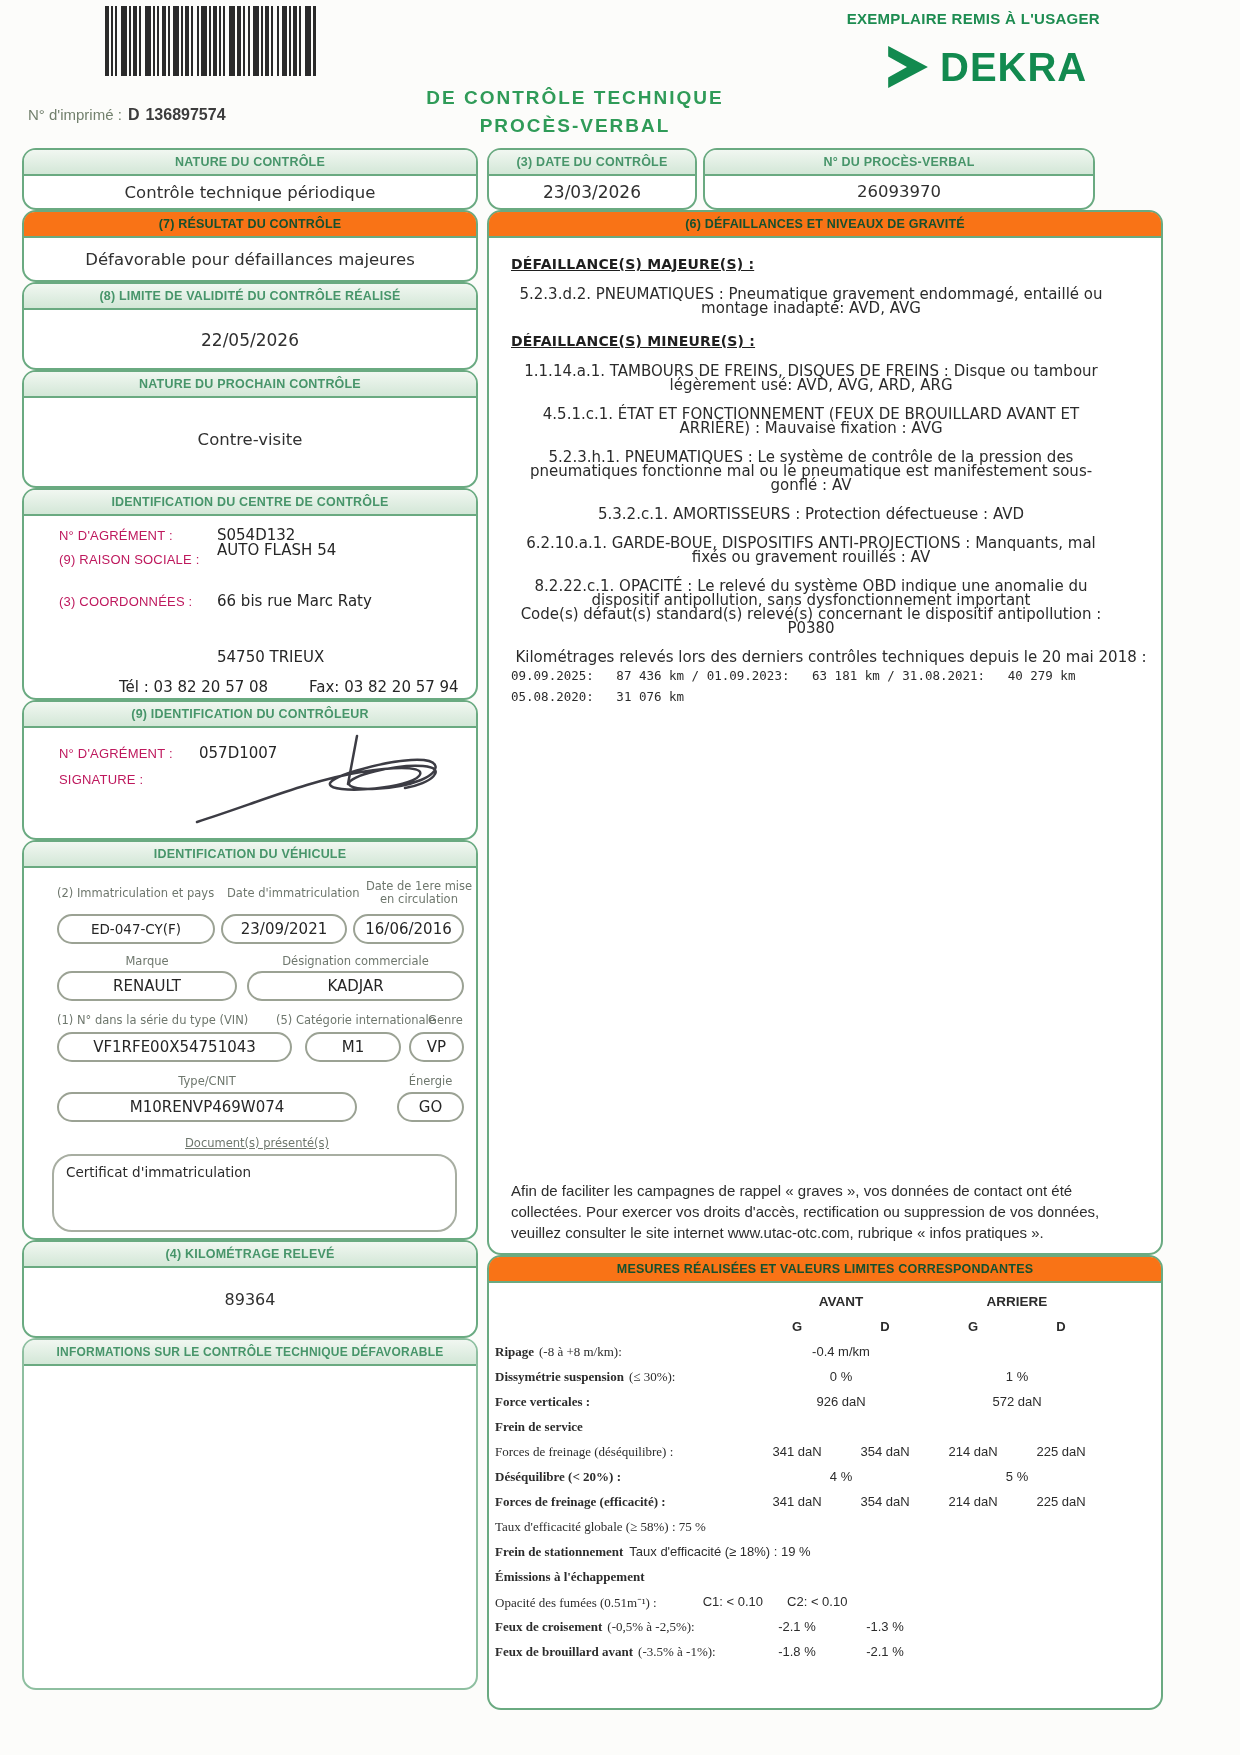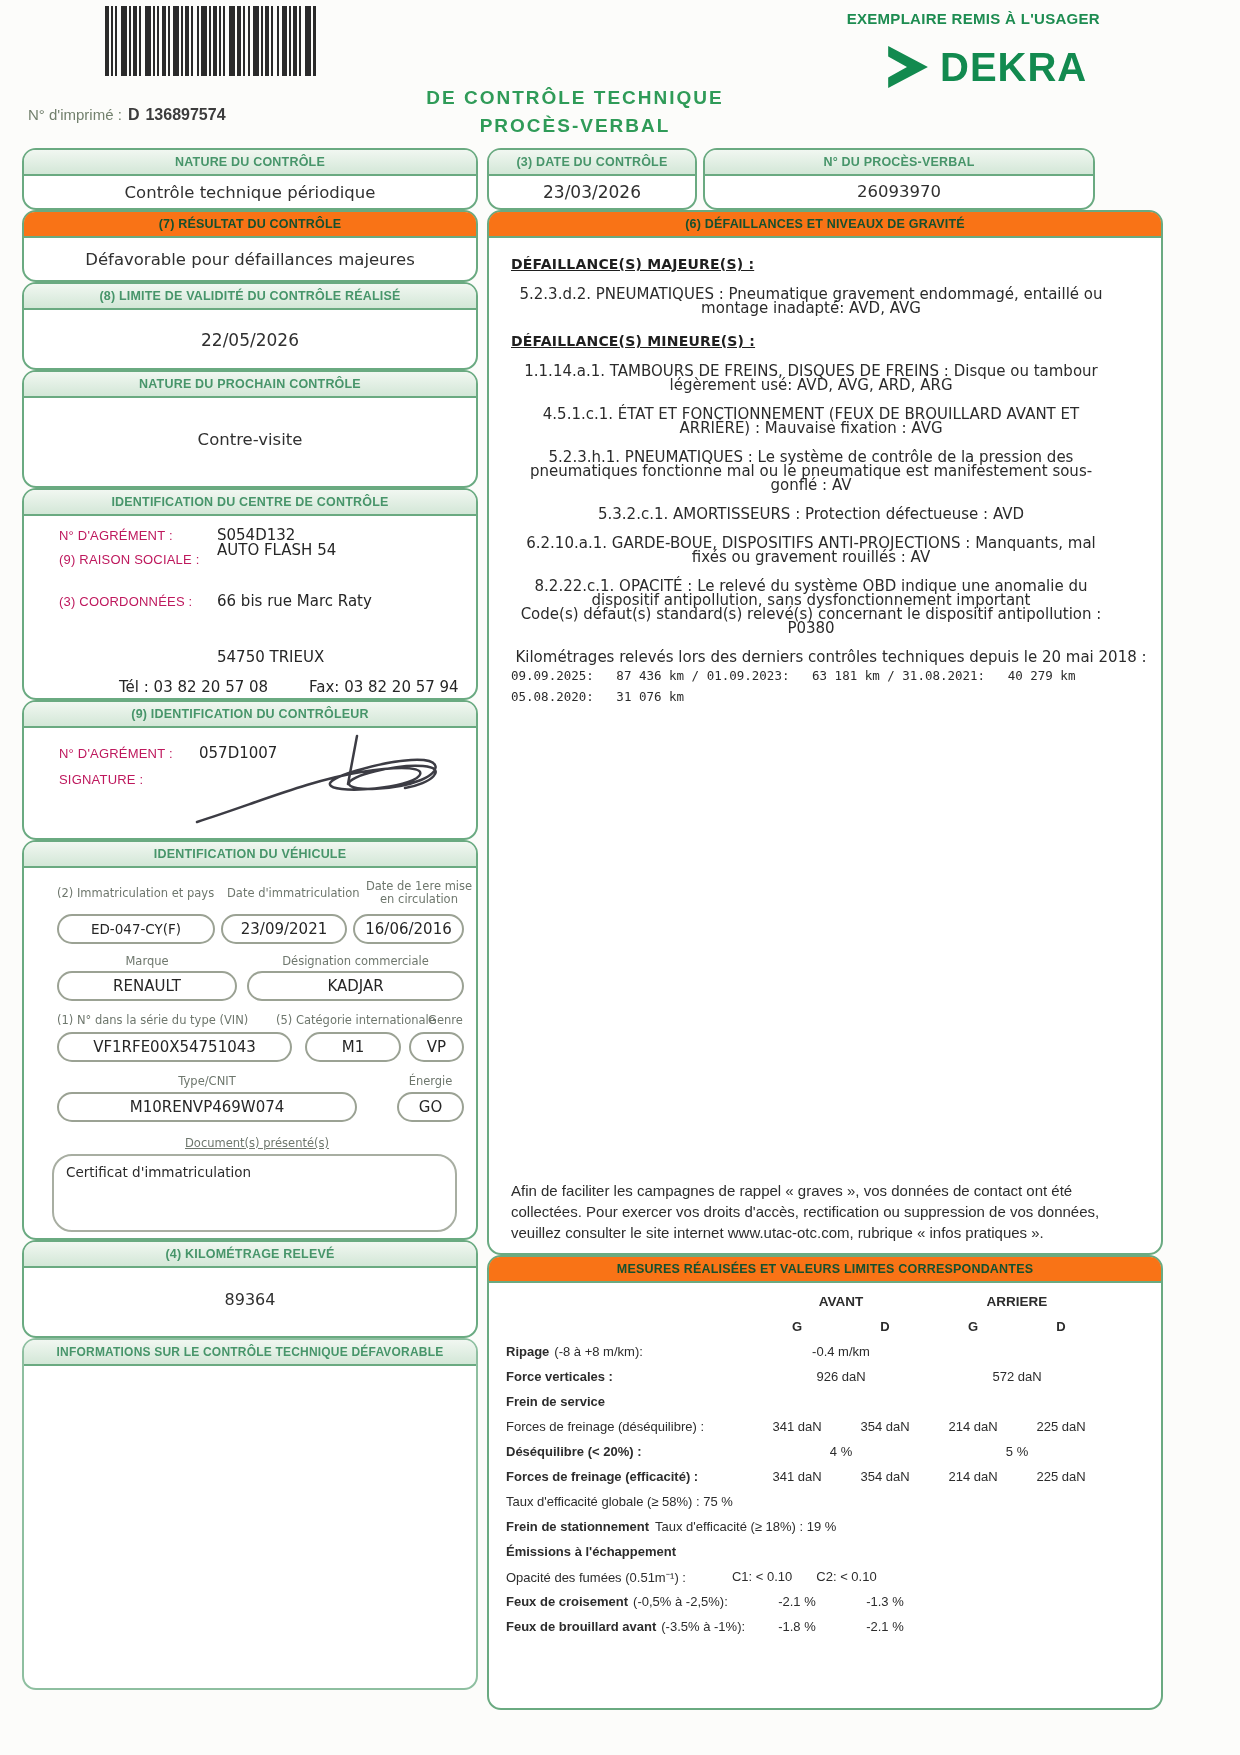--- a/index.html
+++ b/index.html
@@ -22,21 +22,21 @@
         font-size:15px;color:#262626;font-family:"DejaVu Sans",sans-serif;background:#fff;}
   .dtitle{font-family:"DejaVu Sans",sans-serif;font-weight:bold;font-size:14px;
           text-decoration:underline;color:#1f1f1f;margin:0 0 15px 0;letter-spacing:.2px;}
   .dtxt{font-family:"DejaVu Sans",sans-serif;font-size:15px;line-height:14px;
         color:#2b2b2b;width:600px;margin:0 0 15px 0;text-align:center;}
   .mono{font-family:"DejaVu Sans Mono",monospace;font-size:12.5px;line-height:21px;
         color:#2b2b2b;white-space:pre;}
   .rgpd{position:absolute;left:22px;bottom:10px;width:610px;font-size:15px;
         line-height:21px;color:#2d2d2d;}
   .mrow{display:flex;align-items:center;height:25px;font-size:13px;color:#2c2c2c;}
-  .mlabel{width:264px;padding-left:17px;box-sizing:border-box;}
+  .mlabel{width:264px;padding-left:6px;box-sizing:border-box;font-family:Liberation Serif, serif;}
   .mcell{width:88px;text-align:center;}
   .mspan{width:176px;text-align:center;}
   .b{font-weight:bold;}
   .mrange{margin-left:5px;}
   .title{position:absolute;left:330px;top:84px;width:490px;text-align:center;
          color:#2f9b58;font-weight:bold;font-size:19px;letter-spacing:2px;line-height:28px;}
   .copy{position:absolute;left:790px;top:10px;width:310px;text-align:right;
         color:#1d8c51;font-weight:bold;font-size:15px;letter-spacing:.3px;}
   .dekra{position:absolute;left:884px;top:44px;display:flex;align-items:center;gap:10px;}
   .dekra-word{color:#128a4f;font-weight:bold;font-size:40px;letter-spacing:1px;
@@ -242,20 +242,25 @@
       <div class="mcell b">G</div>
       <div class="mcell b">D</div>
     </div>
 
     <div class="mrow">
       <div class="mlabel"><span class="b">Ripage</span><span class="mrange">(-8 à +8 m/km):</span></div>
       <div class="mspan">-0.4 m/km</div>
       <div class="mspan"></div>
     </div>
 
+    <div class="mrow">
+      <div class="mlabel"><span class="b">Dissymétrie suspension</span><span class="mrange">(≤ 30%):</span></div>
+      <div class="mspan">0 %</div>
+      <div class="mspan">1 %</div>
+    </div>
 
     <div class="mrow">
       <div class="mlabel b">Force verticales :</div>
       <div class="mspan">926 daN</div>
       <div class="mspan">572 daN</div>
     </div>
 
     <div class="mrow">
       <div class="mlabel b">Frein de service</div>
     </div>

